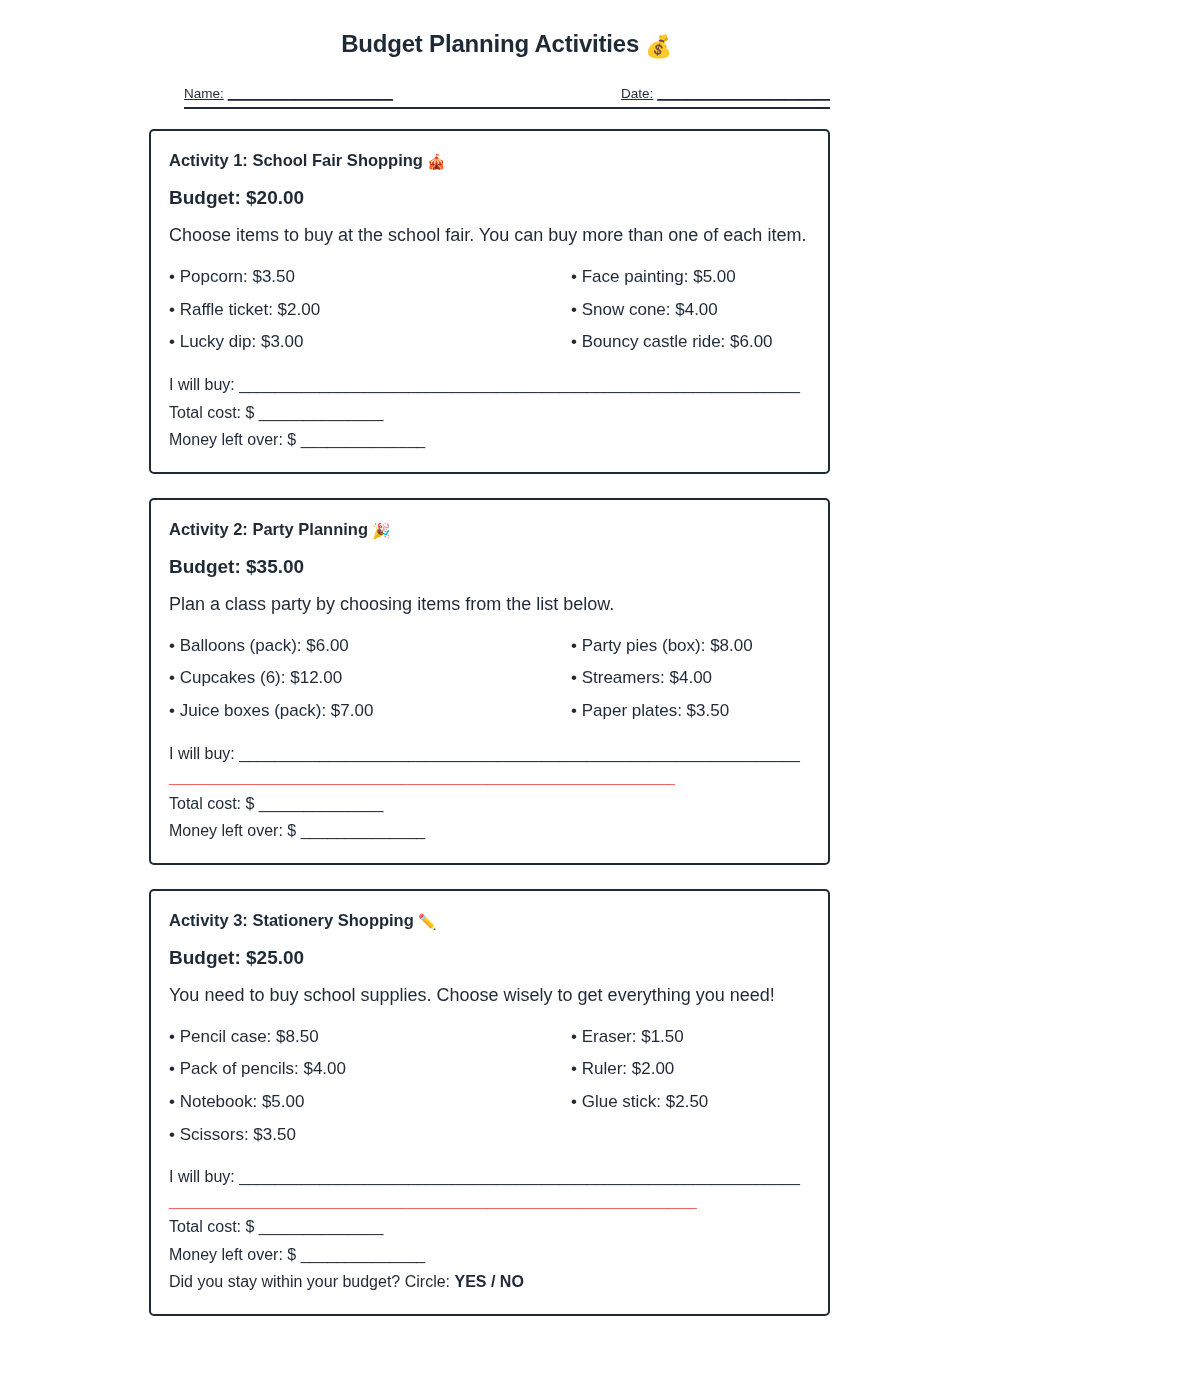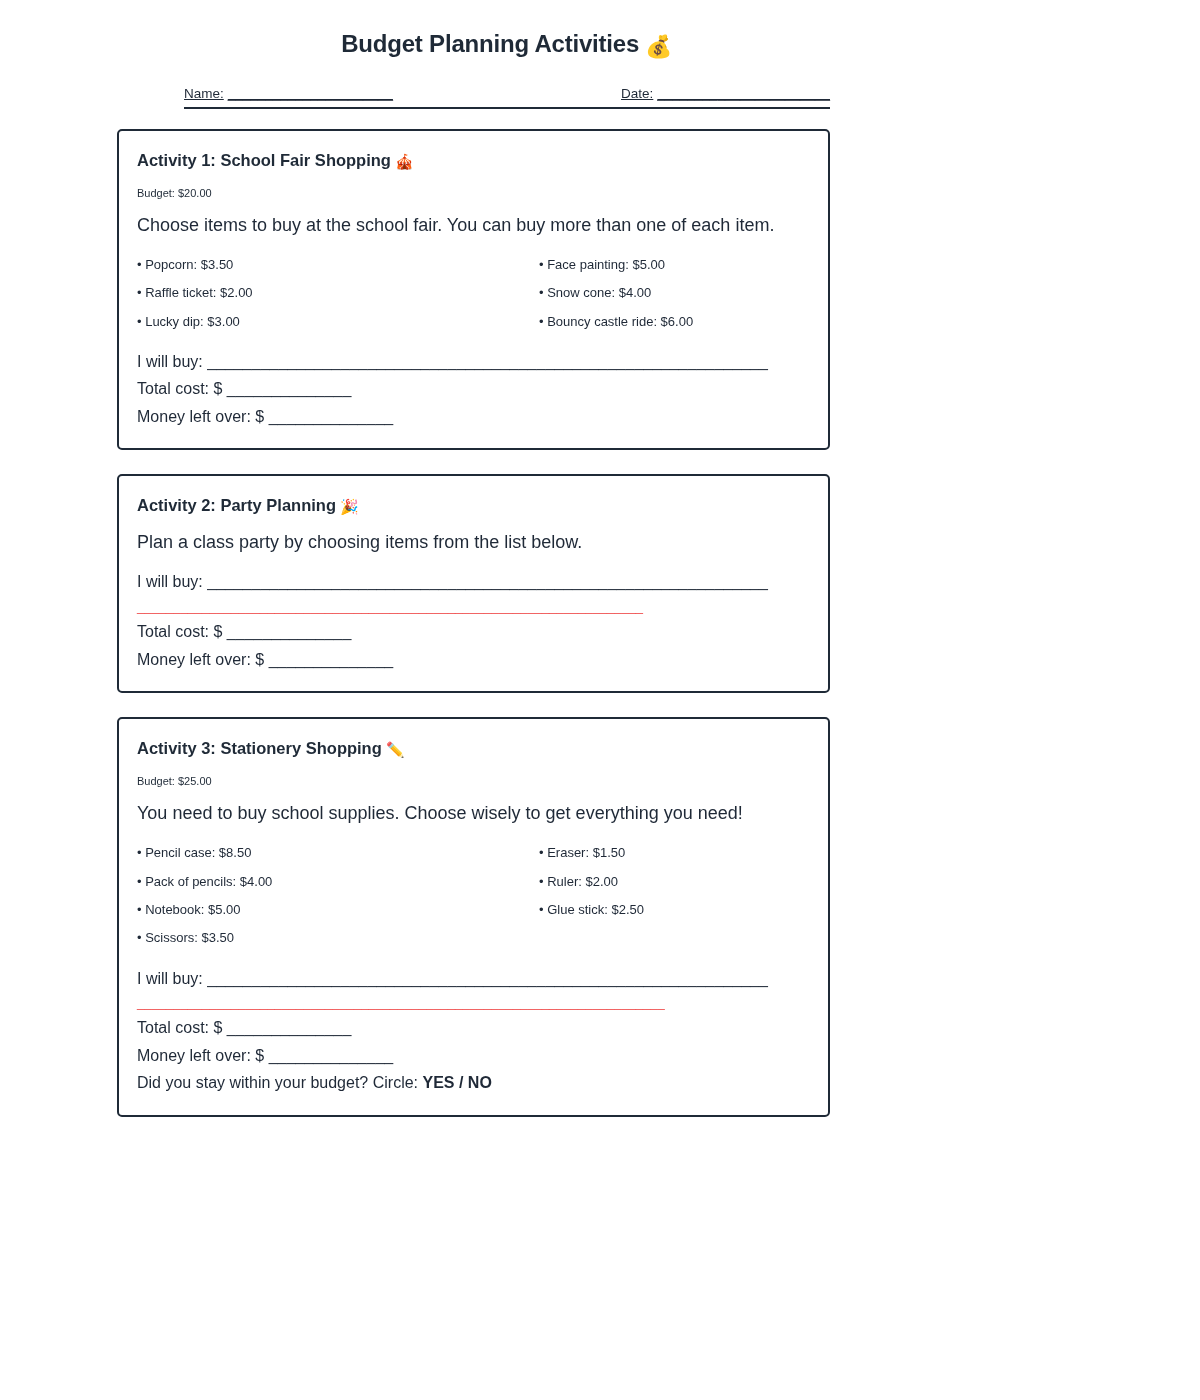--- a/index.html
+++ b/index.html
@@ -55,61 +55,61 @@
 
   .header-hr {
     margin: 6px 184px 0 184px;
     border: 0;
     border-top: 2px solid #1f2a37;
     height: 0;
   }
 
   
   .cards {
-    margin: 20px 184px 0 80px;
+    margin: 20px 184px 0 112px;
     padding-left: 37px;
   }
   .card {
     border: 2px solid #1f2a37;
     border-radius: 5px;
     padding: 20px 18px 18px 18px;
     margin-bottom: 24px;
     background: #ffffff;
   }
   .card-title {
     font-size: 16.5px;
     font-weight: bold;
     color: #1f2a37;
     margin: 0 0 16px 0;
   }
   .card-title .emoji {
     font-size: 15px;
     vertical-align: -1px;
   }
   .budget {
-    font-size: 11px;
-    font-weight: normal;
+    font-size: 19px;
+    font-weight: bold;
     color: #1f2a37;
     margin: 0 0 16px 0;
   }
   .intro {
     font-size: 18px;
     color: #1f2937;
     margin: 0 0 15px 0;
   }
 
   .items {
     display: grid;
     grid-template-columns: 402px 1fr;
     column-gap: 0;
     row-gap: 0;
     margin: 0 0 12px 0;
   }
   .item {
-    font-size: 13px;
+    font-size: 17px;
     color: #1f2937;
     padding: 7px 0;
     line-height: 1.1;
   }
 
   .answers {
     margin-top: 6px;
   }
   .ans-line {
     font-size: 16px;
@@ -180,21 +180,30 @@
           <span class="blank">______________</span>
         </div>
       </div>
     </section>
 
     <section class="card">
       <div class="card-title">
         <span>Activity 2: Party Planning</span>
         <span class="emoji">🎉</span>
       </div>
+      <div class="budget">Budget: $35.00</div>
       <div class="intro">Plan a class party by choosing items from the list below.</div>
+      <div class="items">
+        <div class="item">• Balloons (pack): $6.00</div>
+        <div class="item">• Party pies (box): $8.00</div>
+        <div class="item">• Cupcakes (6): $12.00</div>
+        <div class="item">• Streamers: $4.00</div>
+        <div class="item">• Juice boxes (pack): $7.00</div>
+        <div class="item">• Paper plates: $3.50</div>
+      </div>
       <div class="answers">
         <div class="ans-line">
           <span>I will buy:</span>
           <span class="blank">_______________________________________________________________</span>
         </div>
         <div class="ans-cont">______________________________________________________________________</div>
         <div class="ans-line">
           <span>Total cost: $</span>
           <span class="blank">______________</span>
         </div>

